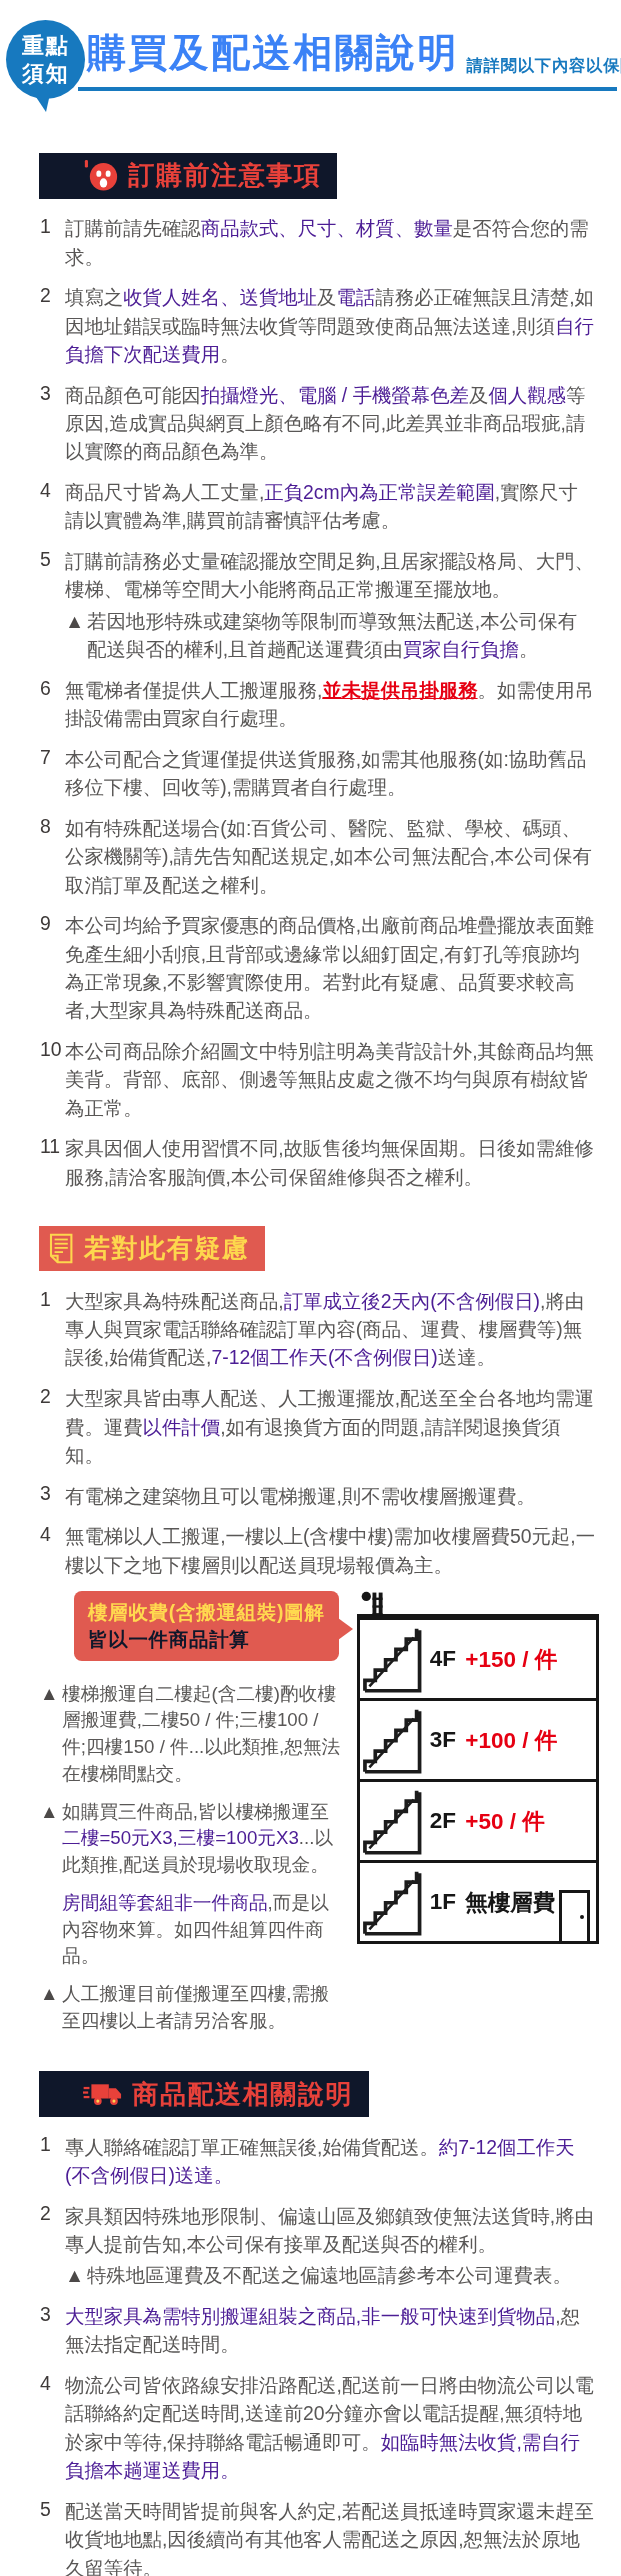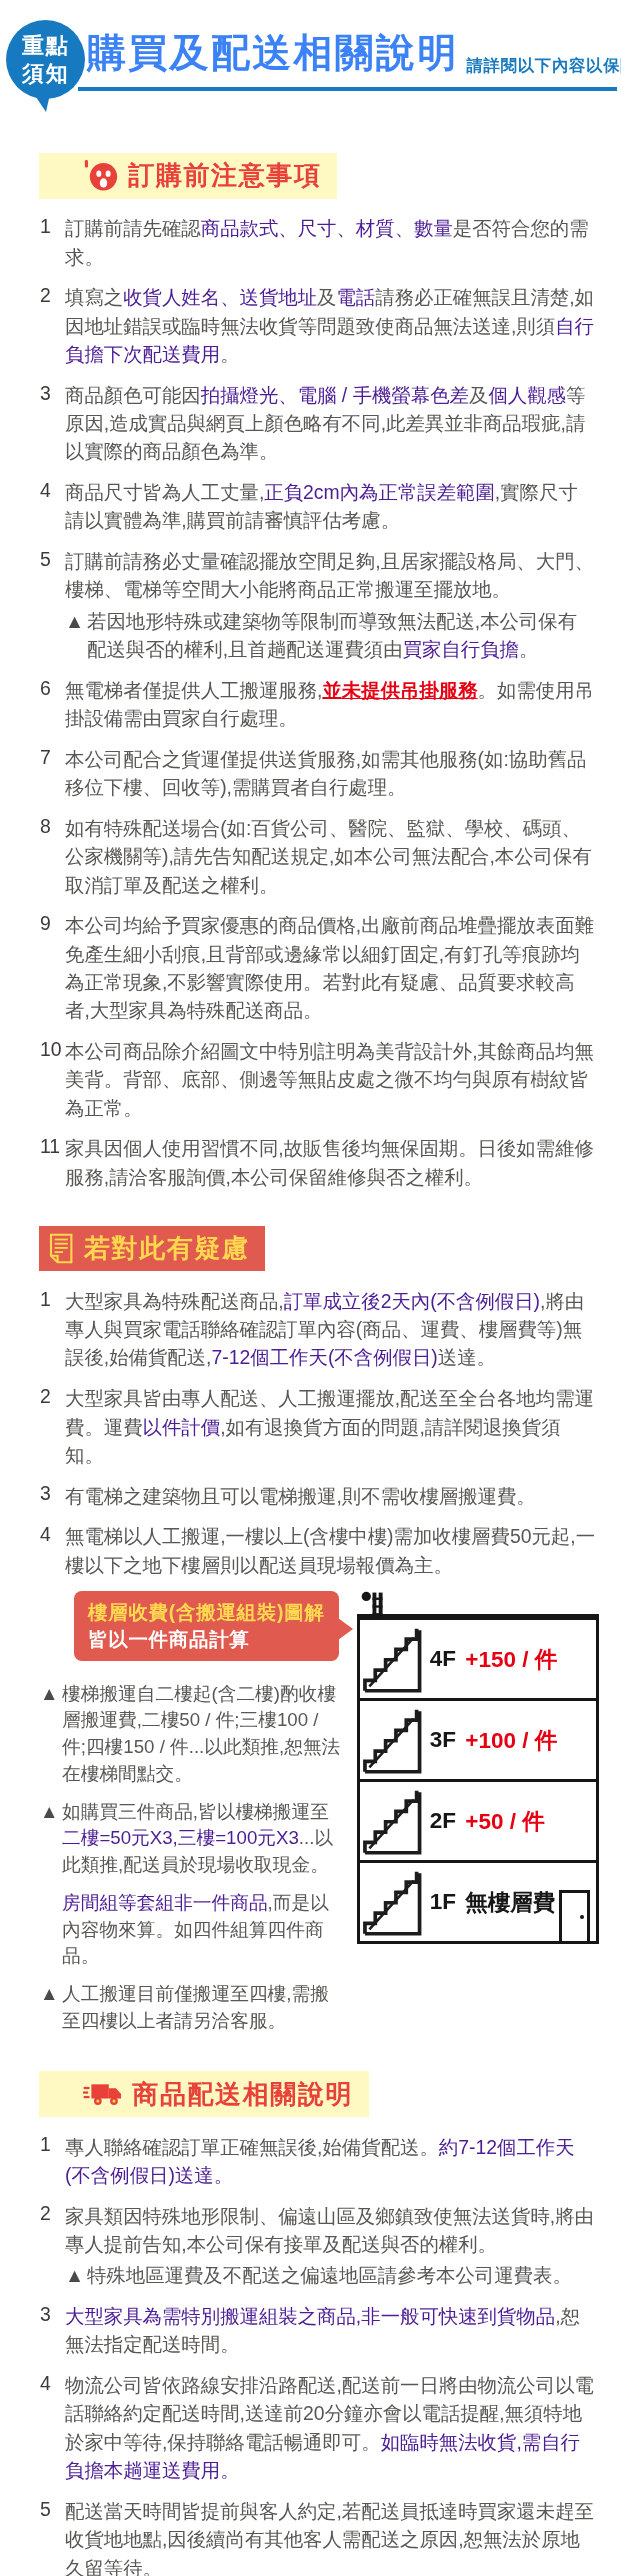--- a/index.html
+++ b/index.html
@@ -14,40 +14,40 @@
   .badge:after{content:"";position:absolute;left:28px;bottom:-13.2px;width:0;height:0;
          border-left:12.4px solid transparent;border-right:4.7px solid transparent;border-top:18.7px solid #1779bf;}
   .hdr-text{position:absolute;left:87px;top:26.4px;display:flex;align-items:flex-end;gap:7.8px;white-space:nowrap;}
   .hdr-title{font-size:39px;font-weight:bold;color:#3b82f6;letter-spacing:2.3px;}
   .hdr-sub{font-size:16.3px;font-weight:bold;color:#1779bf;padding-bottom:3.9px;letter-spacing:0.8px;}
   .hdr-line{position:absolute;left:78px;right:4.7px;top:87px;height:3.9px;background:#1779bf;}
 
   
   .sec-head{display:inline-flex;align-items:center;gap:9.3px;padding:5.4px 15.5px 5.4px 9.3px;
             margin:22px 0 15.5px 39px;font-size:26px;font-weight:bold;letter-spacing:1.6px;}
-  .sec-head.yellow{background:#fef9c3;color:#e8413a;padding-left:44px;}
+  .sec-head.yellow{background:#0f172a;color:#e8413a;padding-left:44px;}
   .sec-head.red{background:#e05a50;color:#fdd74d;}
   .sec-head .ic{display:inline-flex;align-items:center;}
 
   
   .items{margin:0 26.4px 0 40px;padding:0;list-style:none;}
   .item{display:flex;margin-bottom:12.4px;}
   .num{min-width:25px;font-size:19.4px;color:#3e3a39;flex:none;padding-top:0.8px;}
   .bodytxt{flex:1;font-size:19.4px;line-height:1.46;color:#595756;}
   .rb{color:#4c1d95;font-weight:normal;}
   .rbu{color:#e60012;font-weight:bold;text-decoration:underline;}
   .sub{display:flex;margin-top:3.1px;}
   .sub .mk{width:22px;flex:none;color:#4c4948;}
 
   
   .diagram{display:flex;gap:11px;margin:11px 23px 3.1px 40px;align-items:flex-start;justify-content:flex-end;}
   .dg-left{flex:1;min-width:0;}
   .bubble{position:relative;background:#e05a50;border-radius:7.8px;padding:7.8px 14px;margin:0 0 20px 34px;display:inline-block;}
   .bubble .b1{color:#ffd94f;font-weight:bold;font-size:19.4px;display:block;letter-spacing:0.8px;}
-  .bubble .b2{color:#ffffff;font-weight:bold;font-size:19.4px;display:block;letter-spacing:0.8px;}
+  .bubble .b2{color:#0f172a;font-weight:bold;font-size:19.4px;display:block;letter-spacing:0.8px;}
   .bubble:after{content:"";position:absolute;right:-14px;top:26.4px;
         border-top:11px solid transparent;border-bottom:11px solid transparent;border-left:15.5px solid #e05a50;}
   .dg-note{display:flex;font-size:18.7px;line-height:1.42;margin-bottom:11.7px;color:#595756;}
   .dg-note .mk{width:22px;flex:none;color:#4c4948;}
   .building{width:236px;flex:none;border:3.9px solid #161616;margin-top:23px;position:relative;background:#fff;}
   .antenna{position:absolute;top:-26.4px;left:-3.1px;}
   .floor{display:flex;align-items:center;height:78px;border-top:3.9px solid #161616;position:relative;}
   .floor:first-child{border-top:none;}
   .fl-stairs{flex:none;margin:1.6px 6.2px 0 1.6px;}
   .fl-label{font-size:22.5px;font-weight:bold;color:#161616;margin-right:9.3px;white-space:nowrap;}

